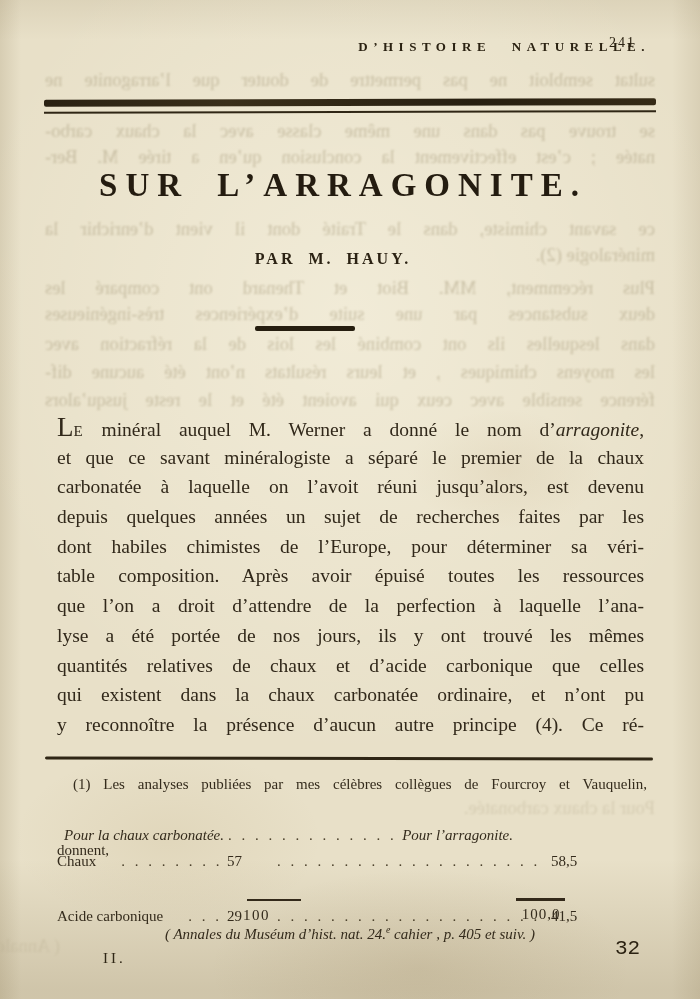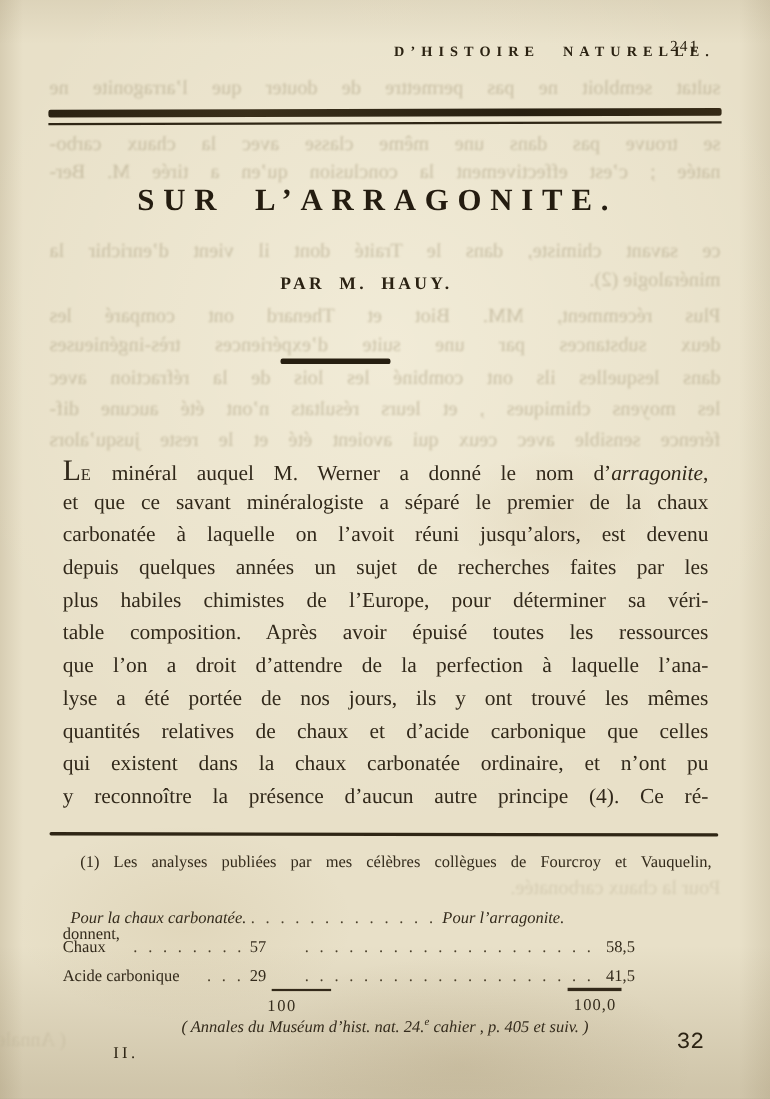--- a/index.html
+++ b/index.html
@@ -29,21 +29,21 @@
   
   .ghost{
     left:45px;width:610px;font-size:18.5px;color:#b3a88a;opacity:.62;
     transform:scaleX(-1);filter:blur(0.8px);
     text-align:justify;text-align-last:justify;white-space:nowrap;overflow:hidden;
   }
   .ghost.short{text-align:left;text-align-last:left;}
   
   .article-title{
     top:167px;left:0;right:14px;text-align:center;
-    font-size:28px;font-weight:600;letter-spacing:8px;word-spacing:12px;color:#241c10;
+    font-size:33px;font-weight:600;letter-spacing:8px;word-spacing:12px;color:#241c10;
   }
   .byline{
     top:250px;left:0;right:34px;text-align:center;
     font-size:16px;font-weight:bold;letter-spacing:3px;word-spacing:6px;color:#2b2213;
   }
   .section-divider{top:326px;left:255px;width:100px;height:5px;border-radius:2px;background:#261e10;}
   
   .body-par{top:413px;left:57px;width:587px;font-size:19.5px;color:#31281a;}
   .bline{height:29.7px;line-height:29.7px;text-align:justify;text-align-last:justify;overflow:hidden;}
   .lead-l{font-size:27px;line-height:29.7px;}
@@ -56,21 +56,21 @@
   .fn-line2{top:842px;left:57px;text-align:center;}
   .fn-cols{top:827px;left:64px;width:449px;display:flex;align-items:baseline;}
   .fn-cols .lbl{font-style:italic;flex:0 0 auto;}
   .dotfill{flex:1 1 0;overflow:hidden;white-space:nowrap;letter-spacing:3px;color:#4a3f2a;margin:0 4px;}
   .fn-row{display:flex;align-items:baseline;left:57px;width:548px;}
   .fn-row .left-cell{flex:0 0 170px;display:flex;align-items:baseline;overflow:hidden;white-space:nowrap;gap:21px;}
   .fn-row .left-cell .name{flex:0 0 auto;}
   .fn-row .v1{flex:0 0 46px;text-align:left;}
   .fn-row .v2{flex:0 0 54px;text-align:left;}
   .row-chaux{top:853px;}
-  .row-acide{top:880px;justify-content:flex-end;}
+  .row-acide{top:908px;justify-content:flex-end;}
   .u-left{top:899px;left:247px;width:54px;height:2.2px;background:#33291a;}
   .u-right{top:898px;left:516px;width:49px;height:2.5px;background:#33291a;}
   .total-left{top:907px;left:243px;width:62px;letter-spacing:1.5px;}
   .total-right{top:906px;left:510px;width:62px;text-align:center;letter-spacing:1px;}
   .source{top:924px;left:0;right:0;text-align:center;font-style:italic;font-size:15px;color:#342b1c;}
   .source sup{font-size:10px;}
   .sig-vol{top:950px;left:103px;font-size:15px;letter-spacing:3px;color:#2f2615;}
   .sig-sheet{top:937px;left:615px;font-size:21px;color:#2b2212;font-family:Liberation Mono, monospace;}
 </style>
 </head>
@@ -101,21 +101,21 @@
   <div class="abs section-divider"></div>
   <div class="abs ghost" style="top:334px">dans lesquelles ils ont combiné les lois de la réfraction avec</div>
   <div class="abs ghost" style="top:362px">les moyens chimiques , et leurs résultats n’ont été aucune dif-</div>
   <div class="abs ghost" style="top:390px">férence sensible avec ceux qui avoient été et le reste jusqu’alors</div>
 
   <div class="abs body-par">
     <div class="bline"><span class="lead-l">L</span><span class="lead-e">E</span> <span>minéral auquel M. Werner a donné le nom d’</span><span class="it">arragonite</span><span>,</span></div>
     <div class="bline">et que ce savant minéralogiste a séparé le premier de la chaux</div>
     <div class="bline">carbonatée à laquelle on l’avoit réuni jusqu’alors, est devenu</div>
     <div class="bline">depuis quelques années un sujet de recherches faites par les</div>
-    <div class="bline">plus habiles chimistes de l’Europe, pour déterminer sa véri-</div>
+    <div class="bline">dont habiles chimistes de l’Europe, pour déterminer sa véri-</div>
     <div class="bline">table composition.  Après avoir épuisé  toutes les ressources</div>
     <div class="bline">que l’on a droit d’attendre de la perfection  à laquelle l’ana-</div>
     <div class="bline">lyse a été portée de nos jours, ils y ont trouvé les mêmes</div>
     <div class="bline">quantités  relatives  de chaux  et d’acide carbonique que celles</div>
     <div class="bline">qui existent dans la chaux carbonatée ordinaire, et n’ont pu</div>
     <div class="bline">y reconnoître la présence d’aucun autre principe (4). Ce ré-</div>
   </div>
 
   <div class="abs fn-sep"></div>
 

